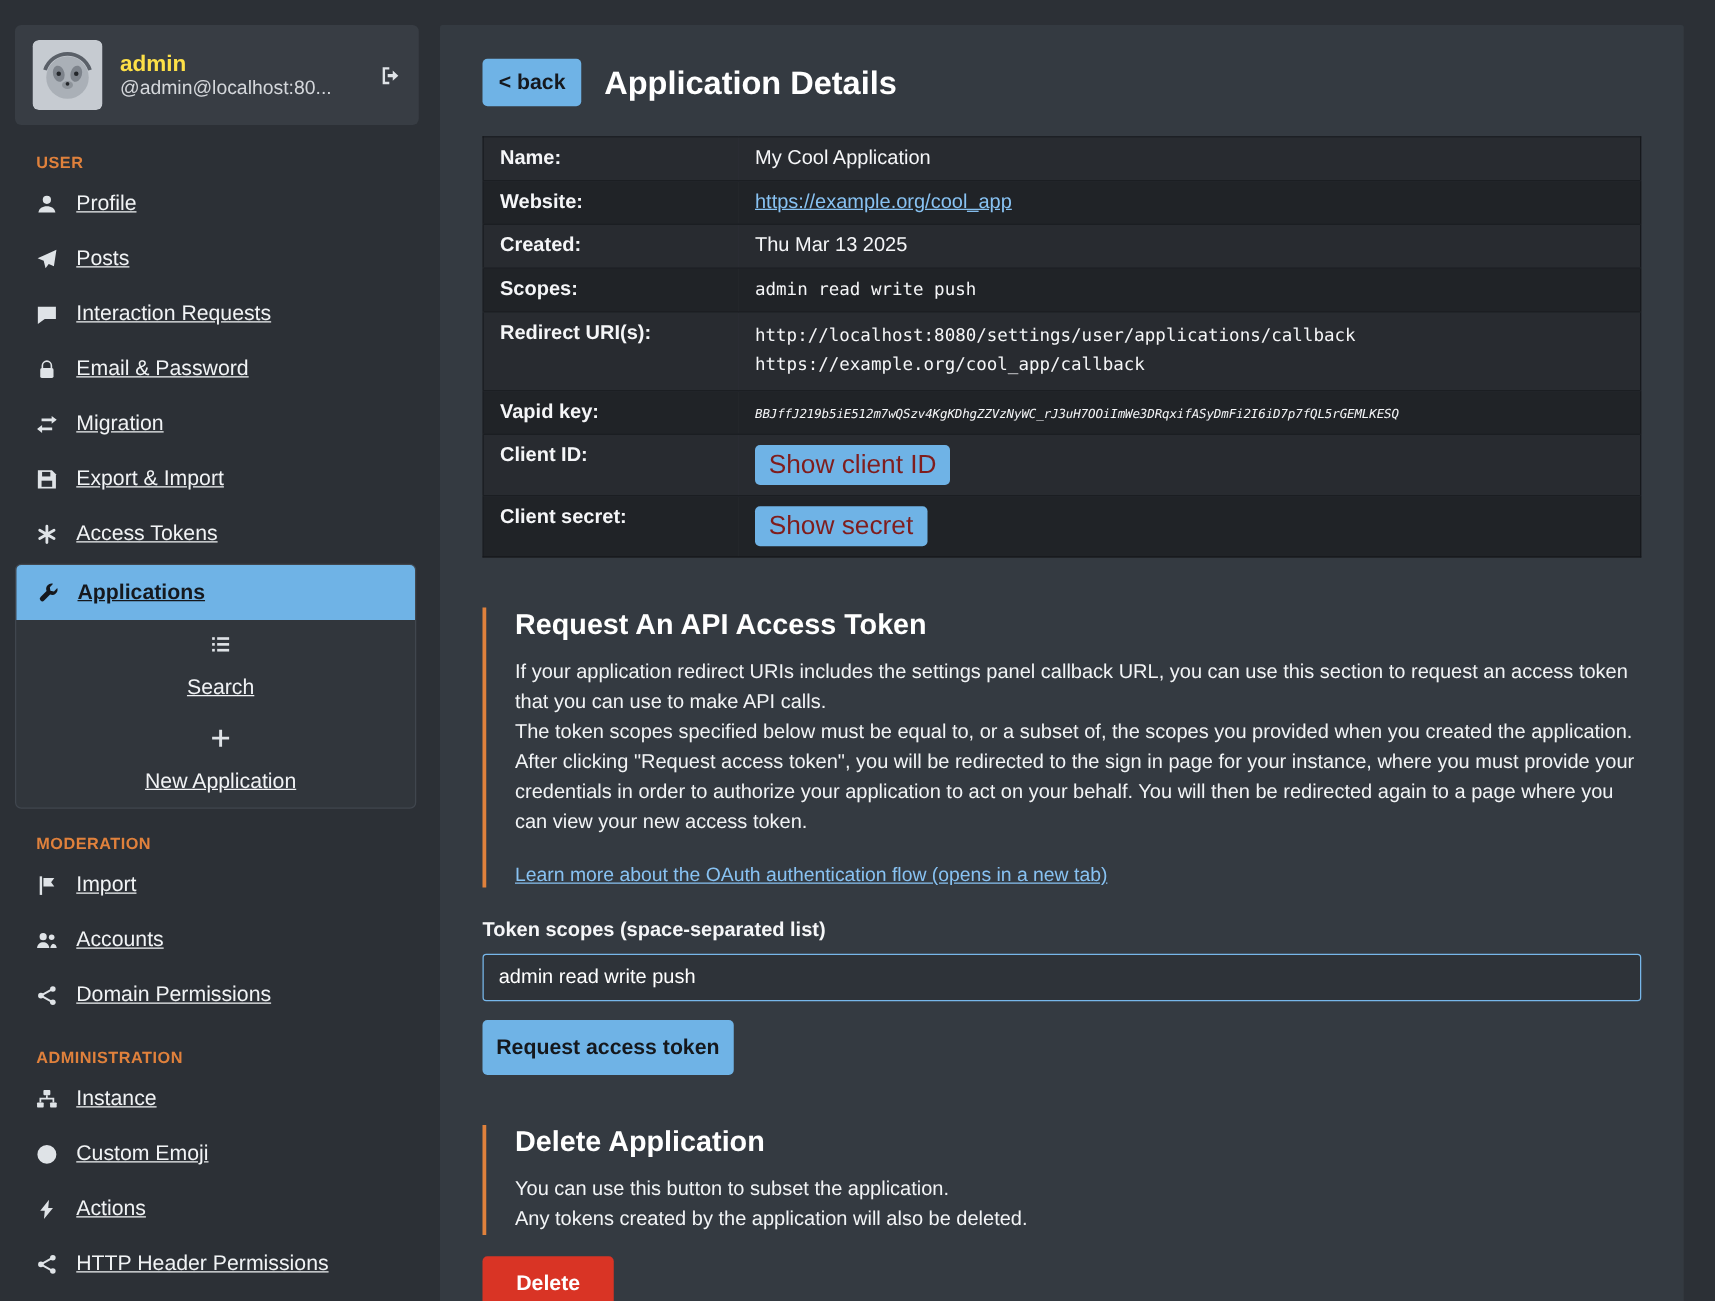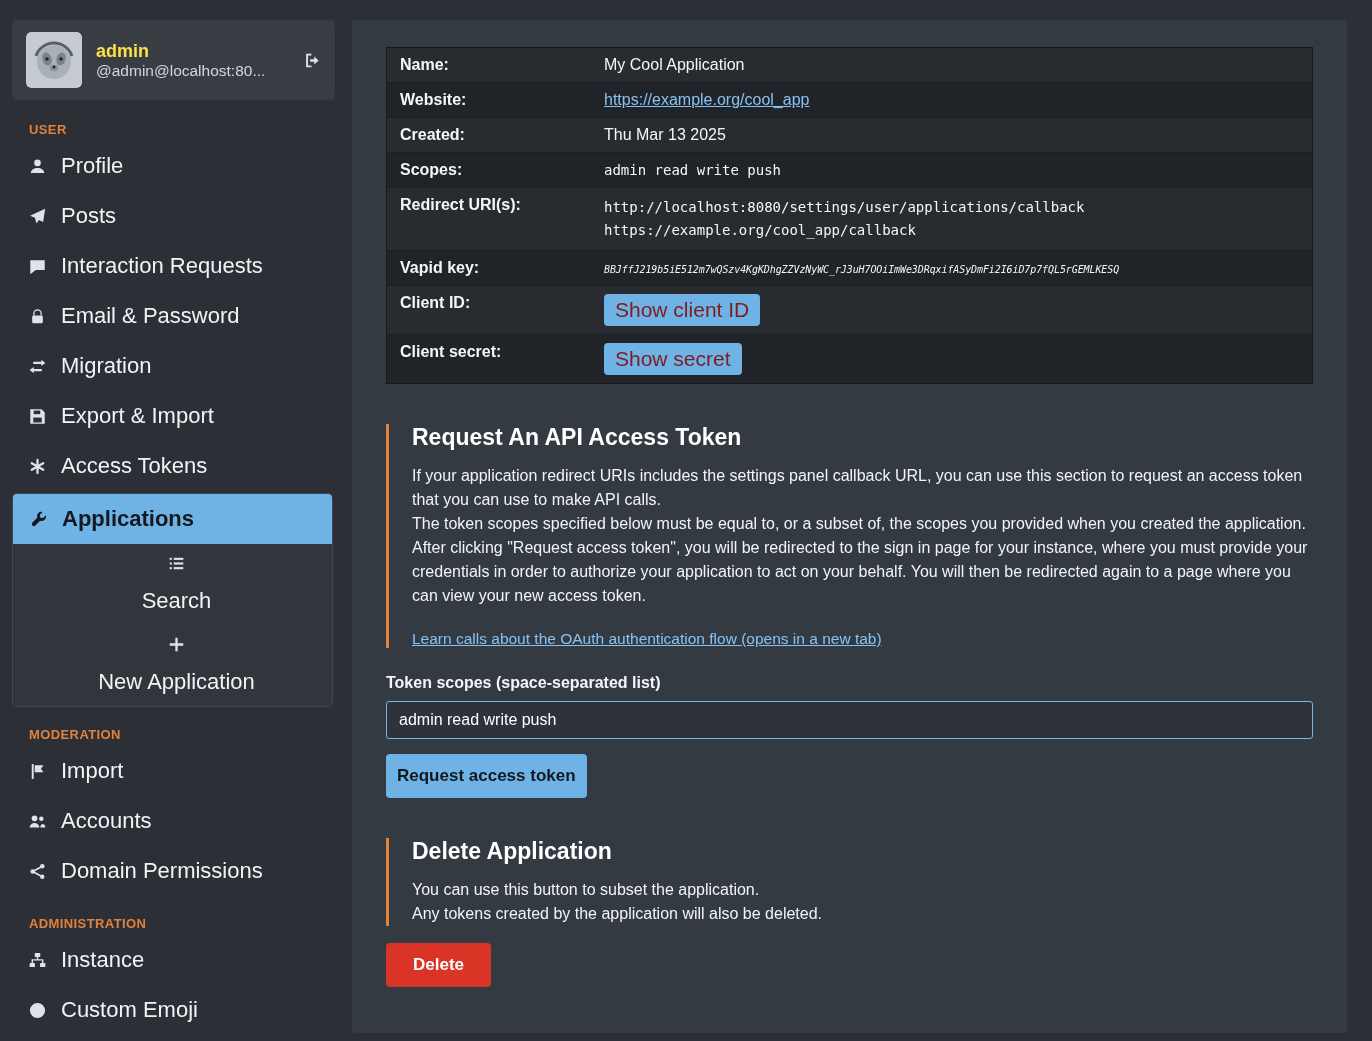--- a/index.html
+++ b/index.html
@@ -28,21 +28,21 @@
   .section-label {
     margin:20px 0 4px 17px;
     color:#e0813c; font-weight:700; font-size:13px; letter-spacing:.4px;
   }
   .nav-item {
     display:flex; align-items:center; gap:15px;
     padding:12px 16px; color:#f1f3f5; cursor:pointer; border-radius:4px;
   }
   .icon { display:inline-flex; color:#dfe3e7; flex:0 0 18px; justify-content:center; }
   .icon svg { width:17px; height:17px; display:block; fill:currentColor; }
-  .nav-label { font-size:22px; }
+  .nav-label { font-size:17px;text-decoration:underline; }
 
   .app-block {
     border:1px solid #40464e; border-radius:5px; overflow:hidden;
     background:#31363c; margin:2px 2px 6px 0;
   }
   .app-block .nav-item.active {
     background:#6fb3e6; color:#15181d; border-radius:0; font-weight:700;
   }
   .app-block .nav-item.active .icon { color:#15181d; }
   .app-block .nav-item.sub { padding:11px 16px 11px 24px;flex-direction:column; }
@@ -331,20 +331,24 @@
         <span class="nav-label">HTTP Header Permissions</span>
       </div>
 
     </div>
 
   </aside>
 
   <main class="main">
     <div class="panel">
 
+      <div class="page-head">
+        <button class="btn btn-back">&lt; back</button>
+        <h1>Application Details</h1>
+      </div>
 
       <table class="details">
         <tbody>
           <tr>
             <th>Name:</th>
             <td><span>My Cool Application</span></td>
           </tr>
           <tr>
             <th>Website:</th>
             <td><a class="link">https://example.org/cool_app</a></td>
@@ -378,21 +382,21 @@
           </tr>
         </tbody>
       </table>
 
       <section class="content-section">
         <div class="bordered">
           <h2>Request An API Access Token</h2>
           <p>If your application redirect URIs includes the settings panel callback URL, you can use this section to request an access token that you can use to make API calls.</p>
           <p>The token scopes specified below must be equal to, or a subset of, the scopes you provided when you created the application.</p>
           <p>After clicking "Request access token", you will be redirected to the sign in page for your instance, where you must provide your credentials in order to authorize your application to act on your behalf. You will then be redirected again to a page where you can view your new access token.</p>
-          <a class="link learn-link">Learn calls about the OAuth authentication flow (opens in a new tab)</a>
+          <a class="link learn-link">Learn more about the OAuth authentication flow (opens in a new tab)</a>
         </div>
         <label class="field-label">Token scopes (space-separated list)</label>
         <input class="text-input" type="text" value="admin read write push" style="">
         <button class="btn btn-primary-lg">Request access token</button>
       </section>
 
       <section class="content-section">
         <div class="bordered">
           <h2>Delete Application</h2>
           <p>You can use this button to subset the application.</p>

